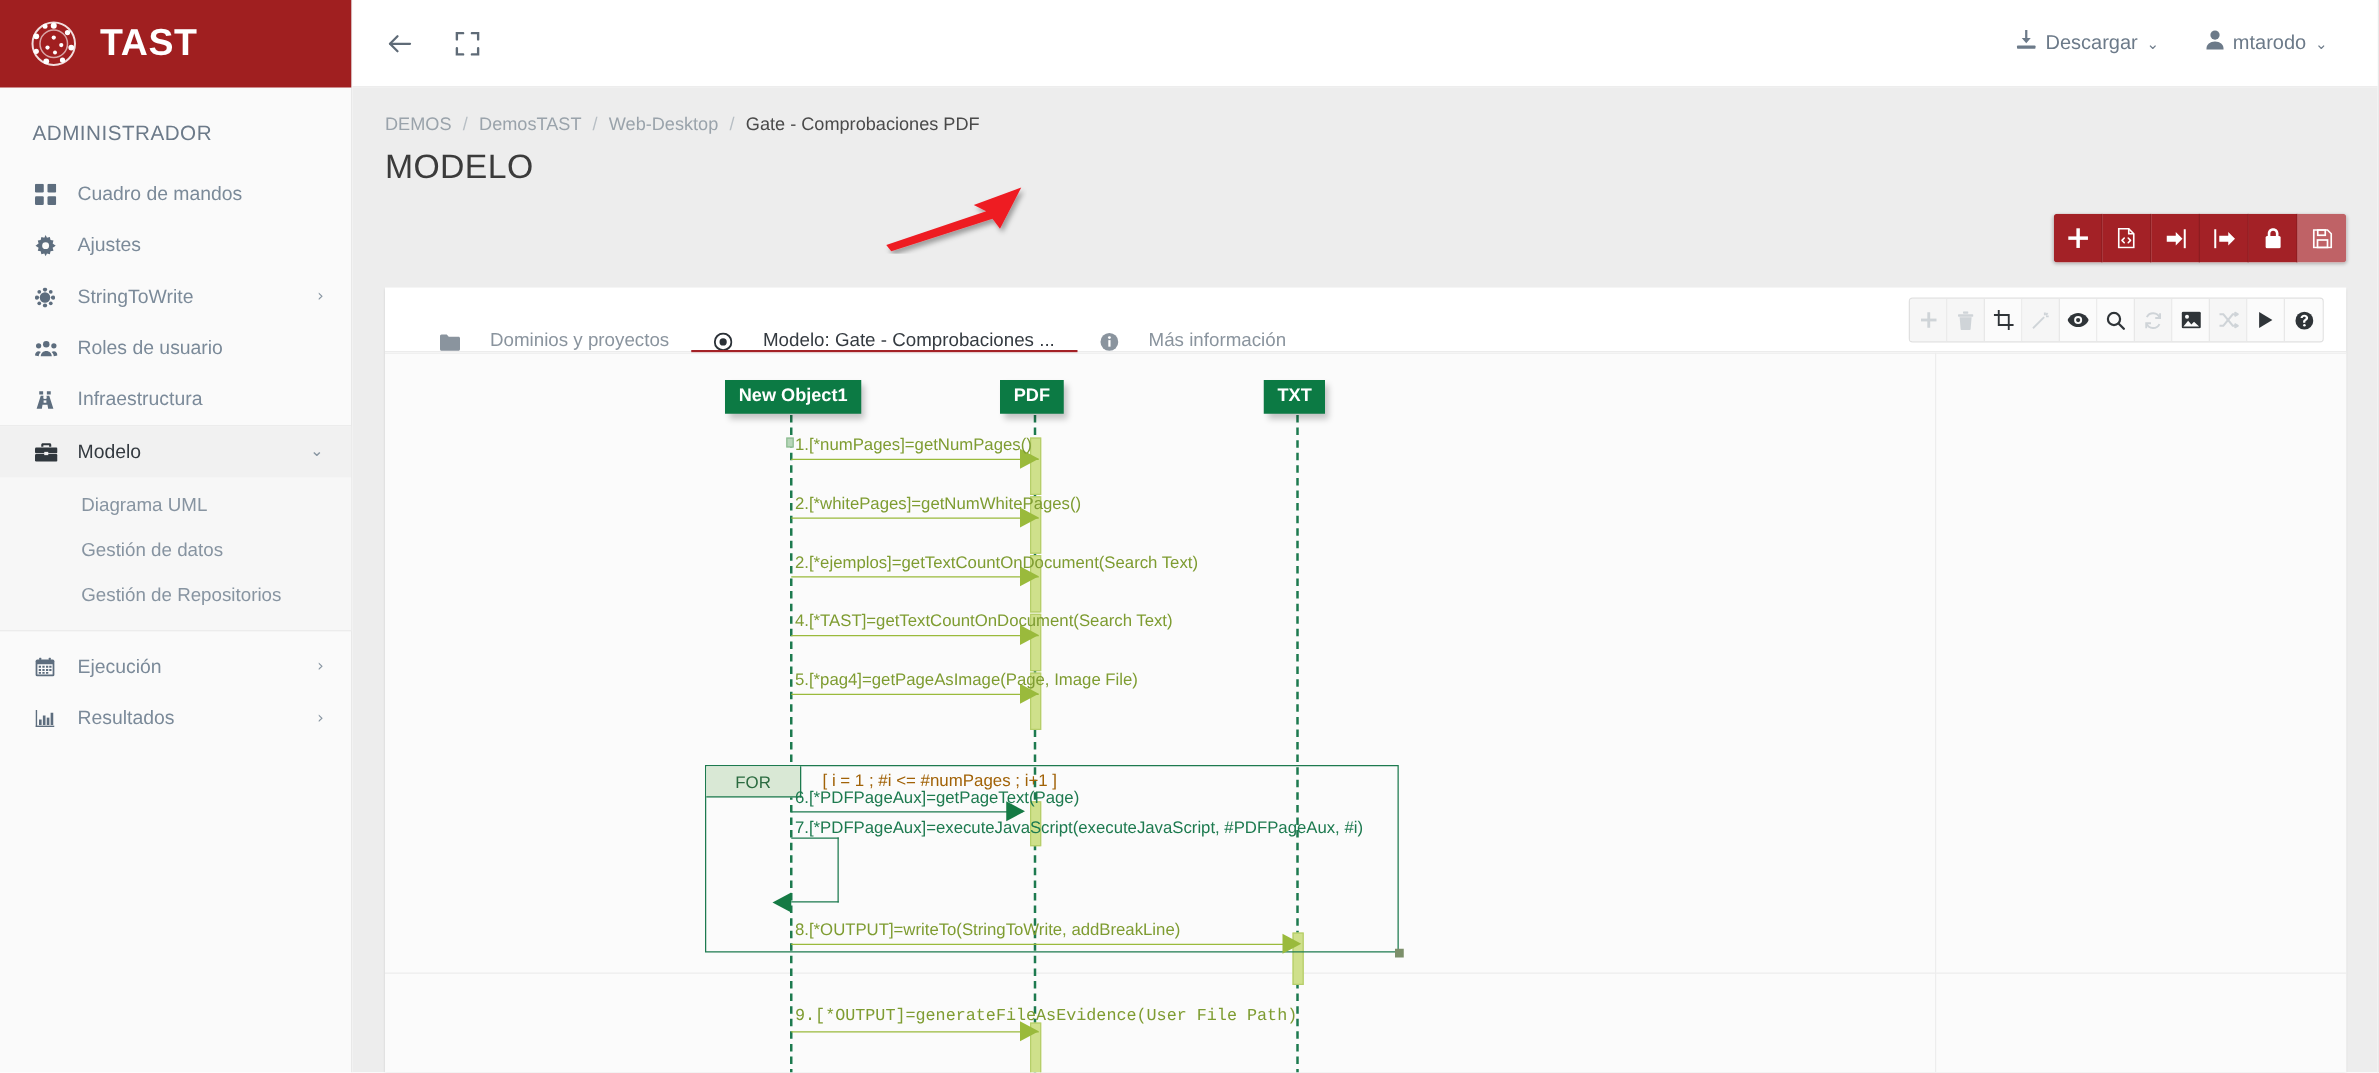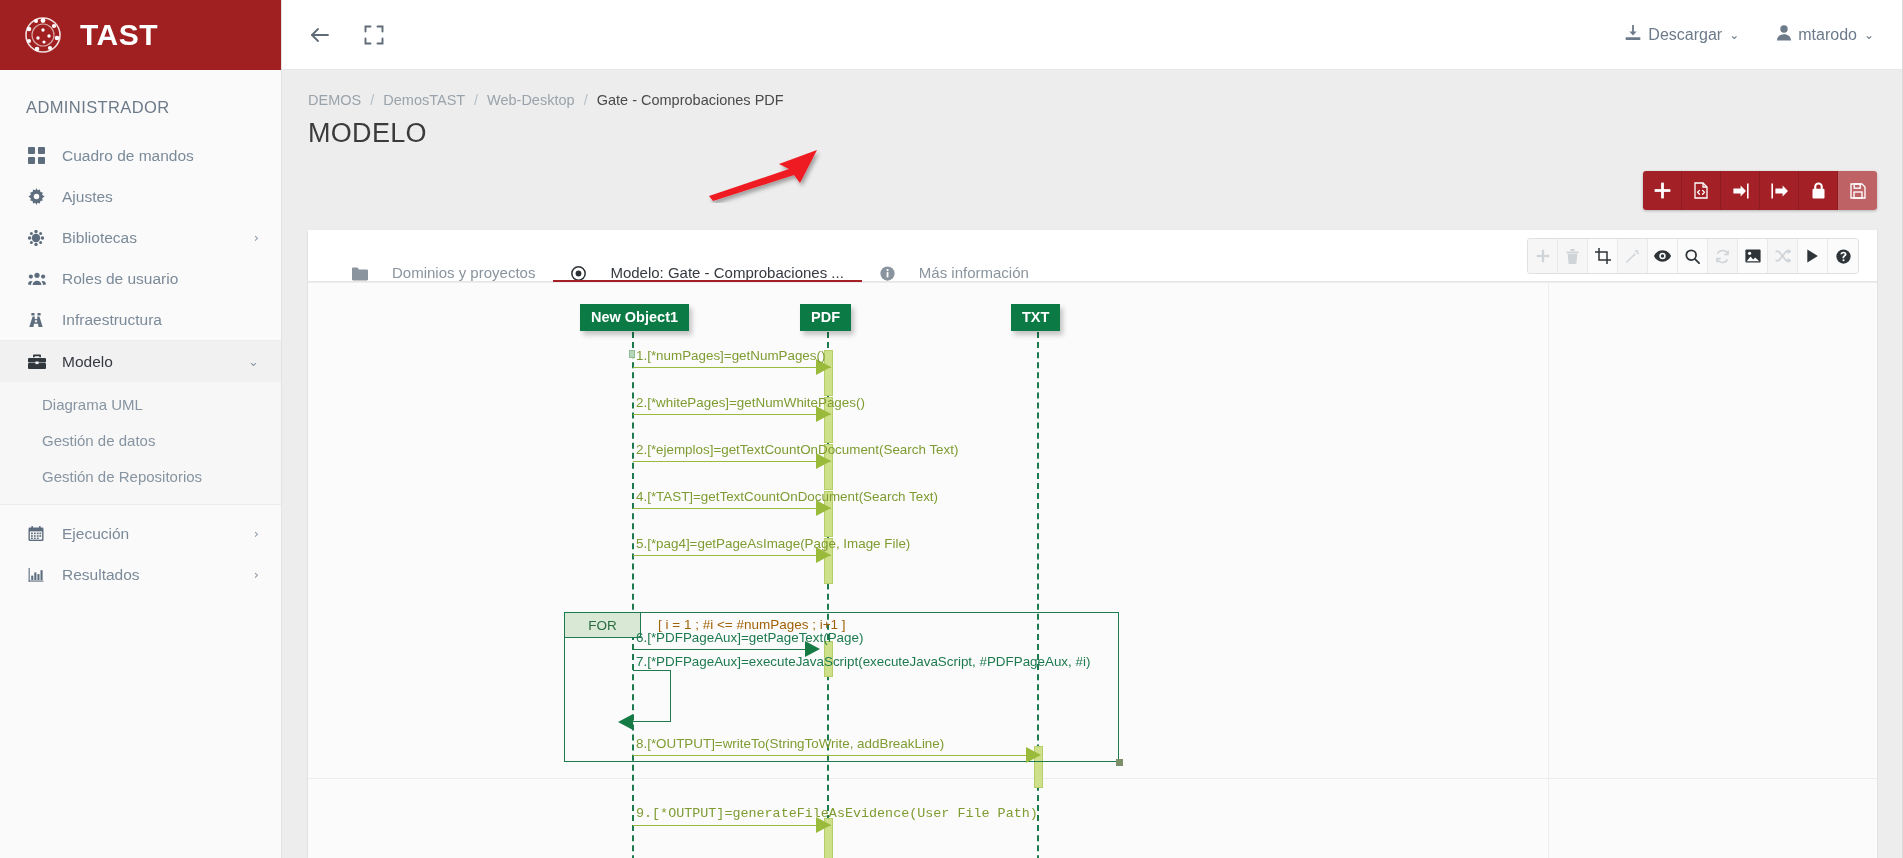--- a/index.html
+++ b/index.html
@@ -40,31 +40,31 @@
   .nav-item .ico { width: 34px; flex: 0 0 34px; display: flex; align-items: center; color: #5d6d7e; }
   .nav-item .ico svg { display: block; }
   .nav-item.active { color: #343a40; background: #f1f1f1; }
   .nav-item.active .ico { color: #30373d; }
   .nav-item .chev {
     position: absolute; right: 22px; font-size: 13px; color: #8a97a3;
     font-family: "DejaVu Sans", sans-serif;
   }
   .nav-sub {
     height: 36px; display: flex; align-items: center;
-    padding-left: 42px; color: #8794a1; font-size: 15px; cursor: pointer;
+    padding-left: 65px; color: #8794a1; font-size: 15px; cursor: pointer;
   }
   #submenu-wrap { background: #f7f7f7; padding: 4px 0 10px 0; border-bottom: 1px solid #ececec; }
   #submenu-top-border { border-top: 1px solid #ececec; }
 
   
   #main { flex: 1 1 auto; height: 858px; position: relative; background: #ffffff; }
 
   #topbar {
     height: 70px; background: #ffffff; border-bottom: 1px solid #e7e7e7;
-    display: flex; align-items: center; padding: 0 22px 0 26px;
+    display: flex; align-items: center; padding: 0 34px 0 26px;
   }
   .topicon { color: #5f6b77; cursor: pointer; display: flex; align-items: center; }
   #topbar .spacer { flex: 1 1 auto; }
   .top-menu {
     display: flex; align-items: center; gap: 7px;
     color: #6c7a89; font-size: 16px; cursor: pointer; margin-left: 38px;
   }
   .top-menu .caret { font-size: 12px; font-family: "DejaVu Sans", sans-serif; }
 
   #content { position: relative; height: 788px; background: #ededed; padding: 0; }
@@ -238,21 +238,21 @@
               <circle cx="14.4" cy="8" r="1.7"></circle>
               <circle cx="8" cy="14.4" r="1.7"></circle>
           <circle cx="1.6" cy="8" r="1.7"></circle>
               <circle cx="12.6" cy="3.4" r="1.5"></circle>
               <circle cx="12.6" cy="12.6" r="1.5"></circle>
           <circle cx="3.4" cy="12.6" r="1.5"></circle>
               <circle cx="3.4" cy="3.4" r="1.5"></circle>
             </g>
         </svg>
       </span>
-      <span>Bibliotecas</span>
+      <span>StringToWrite</span>
       <span class="chev">›</span>
     </div>
 
     <div class="nav-item">
       <span class="ico">
         <svg width="18" height="16" viewBox="0 0 18 14" fill="currentColor">
           <circle cx="9" cy="3.3" r="2.6"></circle>
             <path d="M4.6 13c0-2.6 2-4.3 4.4-4.3S13.4 10.4 13.4 13z"></path>
           <circle cx="2.9" cy="4.6" r="2.1"></circle>
             <path d="M0 12.4c0-2 1.3-3.4 2.9-3.4.7 0 1.3.2 1.8.6C3.6 10.5 3 11.6 3 12.9z"></path>

